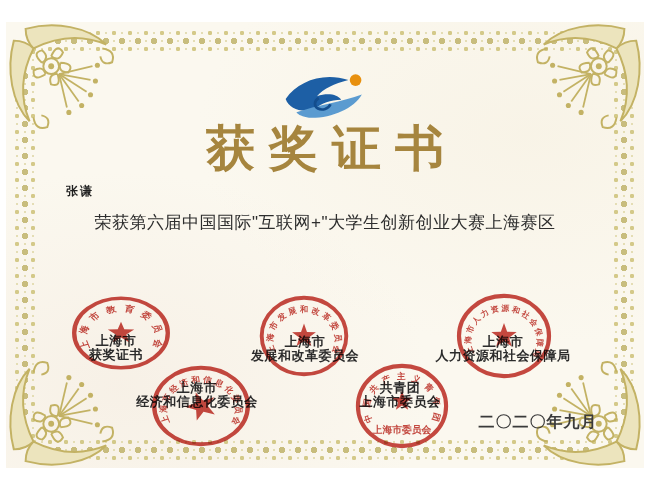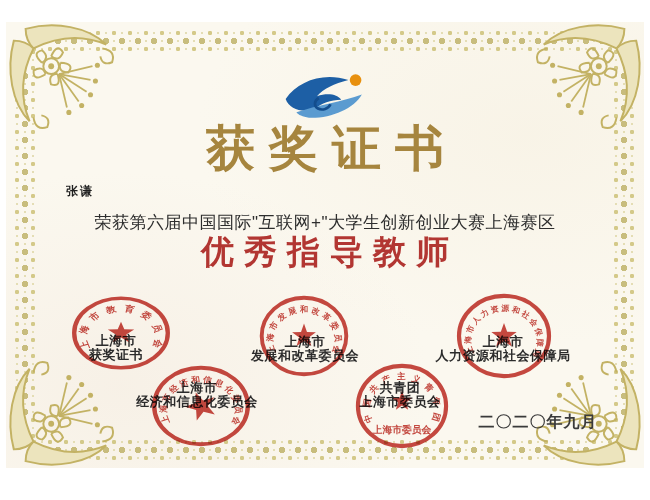--- a/index.html
+++ b/index.html
@@ -199,21 +199,20 @@
     <svg class="logo" viewBox="0 0 110 58">
       <circle cx="88" cy="9" r="6.5" fill="#e8900e"></circle>
       <path d="M10 30 C24 10 52 0 80 9 C64 13 52 19 45 27 C57 23 68 25 72 31 C60 31 50 35 43 41 C30 46 14 42 10 30 Z" fill="#1d5fa5"></path>
       <path d="M22 45 C44 37 74 33 95 25 C86 41 60 52 36 51 C29 50 24 48 22 45 Z" fill="#5b9bd0"></path>
       <path d="M47 29 a9 7 -15 1 0 13 7" fill="none" stroke="#134d8d" stroke-width="3"></path>
     </svg>
 
     <div class="t-center title">获奖证书</div>
     <div class="recipient">张谦</div>
     <div class="t-center body-line">荣获第六届中国国际"互联网+"大学生创新创业大赛上海赛区</div>
-    <div class="t-center award">优秀指导教师</div>
 
     <div class="seal-label" style="left:5px;top:312px;">
       <div>上海市</div>
       <div>获奖证书</div>
     </div>
     <div class="seal-label" style="left:194px;top:313px;">
       <div>上海市</div>
       <div>发展和改革委员会</div>
     </div>
     <div class="seal-label" style="left:392px;top:313px;">

